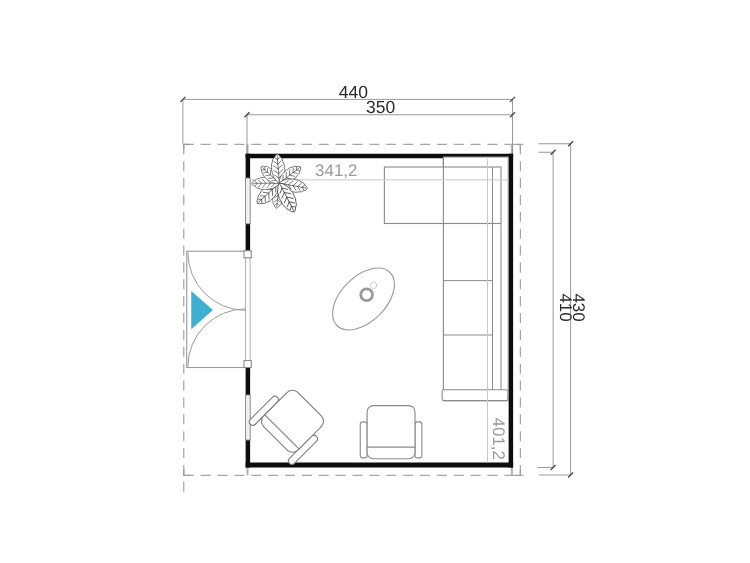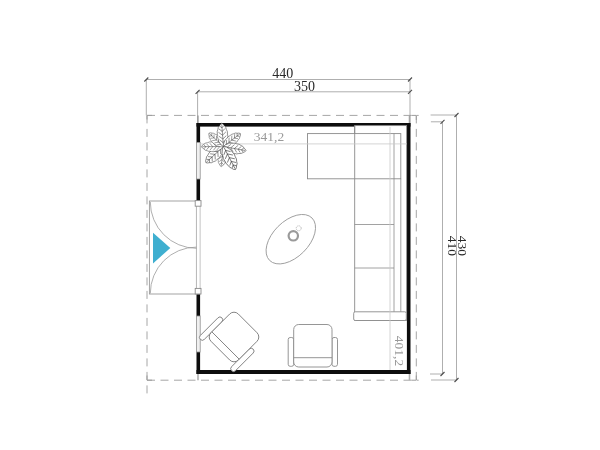--- a/index.html
+++ b/index.html
@@ -1,16 +1,16 @@
 <!DOCTYPE html>
 <html><head>
 <meta charset="utf-8">
 <style>
   html,body{margin:0;padding:0;background:#ffffff;}
-  #page{width:600px;height:450px;position:relative;font-family:Liberation Serif, serif;}
+  #page{width:600px;height:450px;position:relative;font-family:Liberation Sans, sans-serif;}
 </style>
 </head>
 <body>
 <div id="page">
 <svg width="600" height="450" viewBox="0 0 600 450">
   <rect x="0" y="0" width="600" height="450" fill="#ffffff"></rect>
 
   <g stroke="#a6a6a6" stroke-width="1" fill="none">
     <line x1="147" y1="115.4" x2="418.7" y2="115.4" stroke-dasharray="8 5.5"></line>
     <line x1="147" y1="380.2" x2="418.7" y2="380.2" stroke-dasharray="8 5.5"></line>

